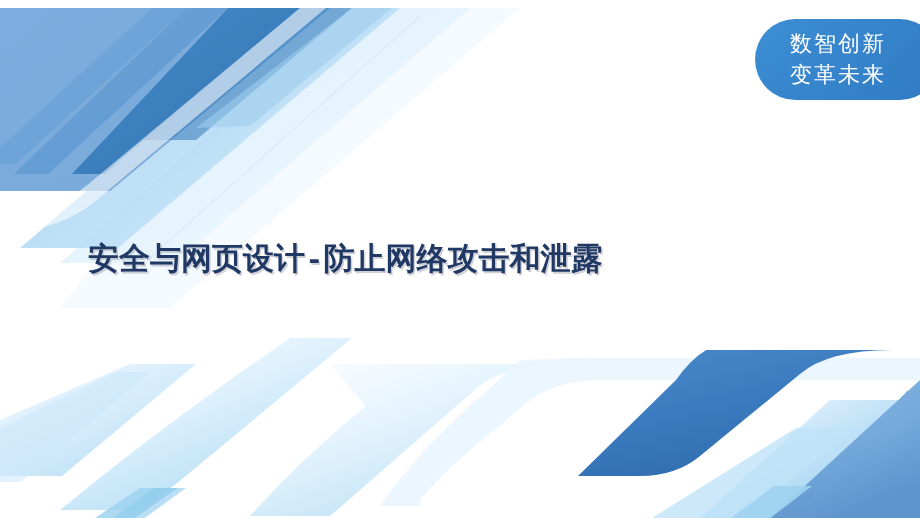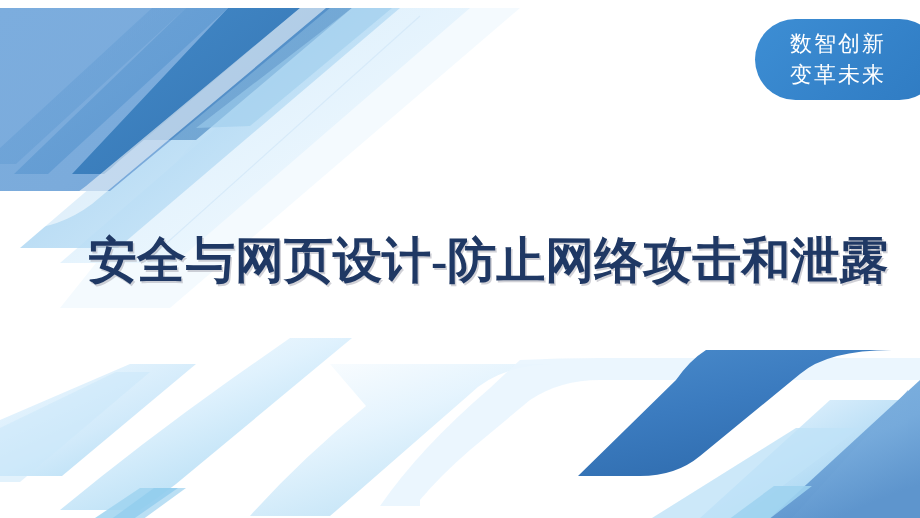--- a/index.html
+++ b/index.html
@@ -56,27 +56,27 @@
 
   
   #title-block {
     position: absolute;
     left: 88px;
     top: 228px;
     width: 760px;
   }
   #main-title {
     margin: 0;
-    font-size: 49px;
+    font-size: 31px;
     line-height: 50px;
     font-weight: bold;
     letter-spacing: 0px;
     color: #1f3864;
     white-space: nowrap;
-    font-family: Liberation Serif, serif;
+    font-family: Liberation Mono, monospace;
     text-shadow: 1.5px 1.5px 0 rgba(170,170,180,0.55);
   }
 </style>
 </head>
 <body>
 
 <div id="slide">
 
   <svg id="bg-art" viewBox="0 0 920 518" preserveAspectRatio="none">
     <defs>

